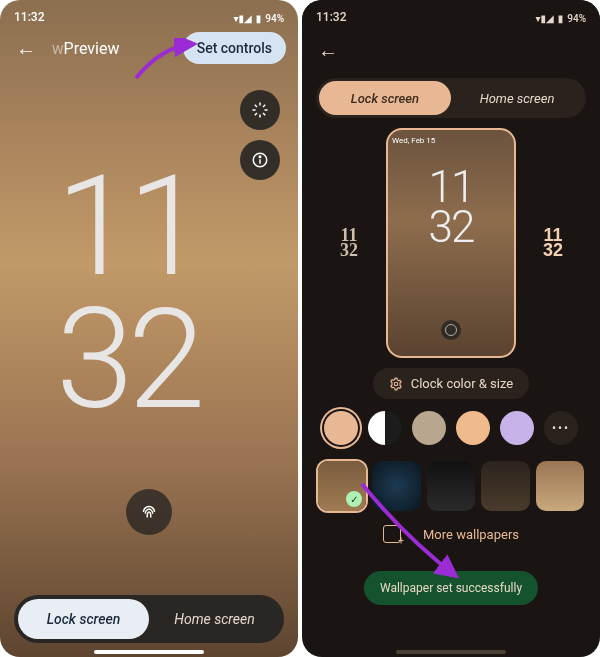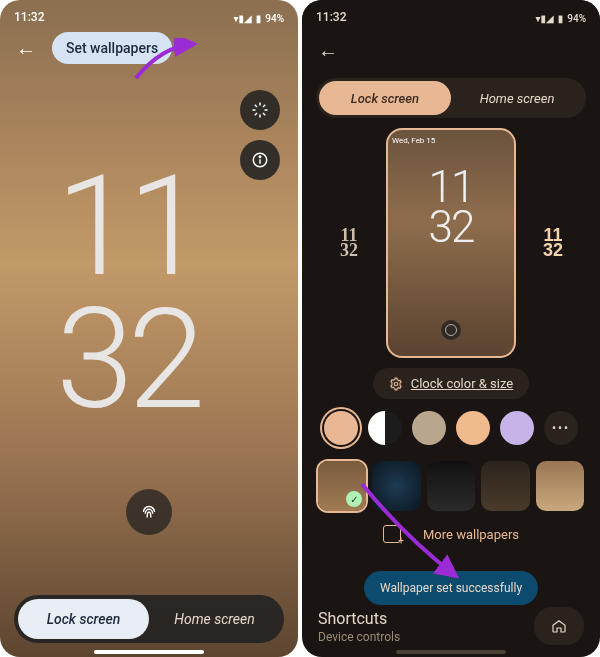--- a/index.html
+++ b/index.html
@@ -112,42 +112,42 @@
   .mini-preview .mp-time { position:absolute; top:6px; left:4px; font-size:8px; color:#fff;}
   .mini-clock { position:absolute; left:50%; top:38px; transform:translateX(-50%);
     color:#eee; font-weight:300; text-align:center; font-size:44px; line-height:.9; letter-spacing:-2px;}
   .mini-fp { position:absolute; left:50%; bottom:16px; transform:translateX(-50%);
     width:20px; height:20px; border-radius:50%; background:rgba(30,30,30,.72);}
   .mini-fp::after{content:""; position:absolute; inset:4px; border:1px solid #fff; border-radius:50%; opacity:.6;}
 
   .ccs-btn {
     margin:10px auto 8px; display:flex; align-items:center; justify-content:center;
     gap:8px; background:#2a221c; border-radius:20px; padding:8px 16px; font-size:13px;
-    width:fit-content; color:#e6d8c8;text-decoration:underline;
+    width:fit-content; color:#e6d8c8;
   }
 
   .swatches { display:flex; gap:10px; justify-content:center; padding:4px 16px 10px; align-items:center;}
   .swatch { width:34px; height:34px; border-radius:50%; }
   .swatch.sel { box-shadow:0 0 0 2px #1a1512, 0 0 0 4px #e8b894; }
   .sw-more { width:34px; height:34px; border-radius:50%; background:#2a221c; display:flex; align-items:center; justify-content:center; color:#e6d8c8; letter-spacing:2px; font-size:12px;}
 
   .wp-row { display:flex; gap:6px; padding:6px 16px; }
   .wp-thumb { flex:1; height:50px; border-radius:10px; background:#2e3a44; position:relative; overflow:hidden;}
   .wp-thumb.sel { box-shadow:0 0 0 2px #e8b894;}
   .wp-check { position:absolute; right:4px; bottom:4px; width:16px; height:16px; border-radius:50%;
     background:#aef0b6; color:#0d3b1a; font-size:10px; display:flex; align-items:center; justify-content:center;}
 
   .more-wp { display:flex; gap:22px; align-items:center; justify-content:center;
     font-size:13px; color:#e8b894; padding:8px 0 4px;}
   .more-wp .sq { width:18px; height:18px; border:1.5px solid #e8b894; border-radius:3px; position:relative;}
   .more-wp .sq::after{content:"+"; position:absolute; right:-4px; bottom:-4px; font-size:10px; color:#e8b894;}
 
   .toast {
     position:absolute; left:50%; bottom:52px; transform:translateX(-50%);
-    background:#0c4a6e; color:#e6d8c8; font-size:12px; padding:10px 16px; border-radius:20px;
+    background:#14532d; color:#e6d8c8; font-size:12px; padding:10px 16px; border-radius:20px;
     white-space:nowrap;
   }
 
   .shortcuts-row {
     position:absolute; bottom:12px; left:16px; right:16px; display:flex; justify-content:space-between; align-items:center;
   }
   .shortcuts-text .h { font-size:16px; color:#e6d8c8; }
   .shortcuts-text .s { font-size:12px; color:#9c8c7a; margin-top:2px;}
   .home-pill { width:50px; height:38px; border-radius:18px; background:#2a221c; display:flex; align-items:center; justify-content:center;}
   .home-pill svg { width:16px; height:16px; stroke:#e6d8c8; fill:none; stroke-width:1.8;}
@@ -165,21 +165,24 @@
     <span>11:32</span>
     <span class="status-icons">
       <span>▾▮◢</span>
       <span>▮</span>
       <span>94%</span>
     </span>
   </div>
 
   <div class="topbar">
     <span class="back-arrow">←</span>
-    <span class="set-wp-btn">Set wallpapers</span>
+    <span class="title-preview">
+      <span class="w">W</span><span>Preview</span>
+    </span>
+    <span class="set-wp-btn">Set controls</span>
   </div>
 
   <div class="circ-btn sparkle">
     <svg width="18" height="18" viewBox="0 0 24 24" fill="none" stroke="#fff" stroke-width="2">
       <path d="M12 2v4M12 18v4M2 12h4M18 12h4M5 5l3 3M16 16l3 3M19 5l-3 3M8 16l-3 3"></path>
     </svg>
   </div>
   <div class="circ-btn info">
     <svg width="18" height="18" viewBox="0 0 24 24" fill="none" stroke="#fff" stroke-width="2">
       <circle cx="12" cy="12" r="9"></circle>
@@ -267,31 +270,20 @@
     <div class="wp-thumb" style="background:linear-gradient(#9a7654,#c8a87c)"></div>
   </div>
 
   <div class="more-wp">
     <span class="sq"></span>
     <span>More wallpapers</span>
   </div>
 
   <div class="toast">Wallpaper set successfully</div>
 
-  <div class="shortcuts-row">
-    <div class="shortcuts-text">
-      <div class="h">Shortcuts</div>
-      <div class="s">Device controls</div>
-    </div>
-    <div class="home-pill">
-      <svg viewBox="0 0 24 24">
-          <path d="M3 11l9-7 9 7v9a1 1 0 01-1 1h-5v-6h-6v6H4a1 1 0 01-1-1z"></path>
-        </svg>
-    </div>
-  </div>
   <div class="navhint"></div>
 </div>
 
 <svg class="arrow-annot a1" viewBox="0 0 70 46">
   <defs>
       <marker id="ah1" markerWidth="6" markerHeight="6" refX="5" refY="3" orient="auto">
         <path d="M0 0L6 3L0 6Z" fill="#9b2bd4"></path>
       </marker>
     </defs>
   <path d="M4 40 Q 30 8 62 6" stroke="#9b2bd4" stroke-width="4" fill="none" marker-end="url(#ah1)"></path>

